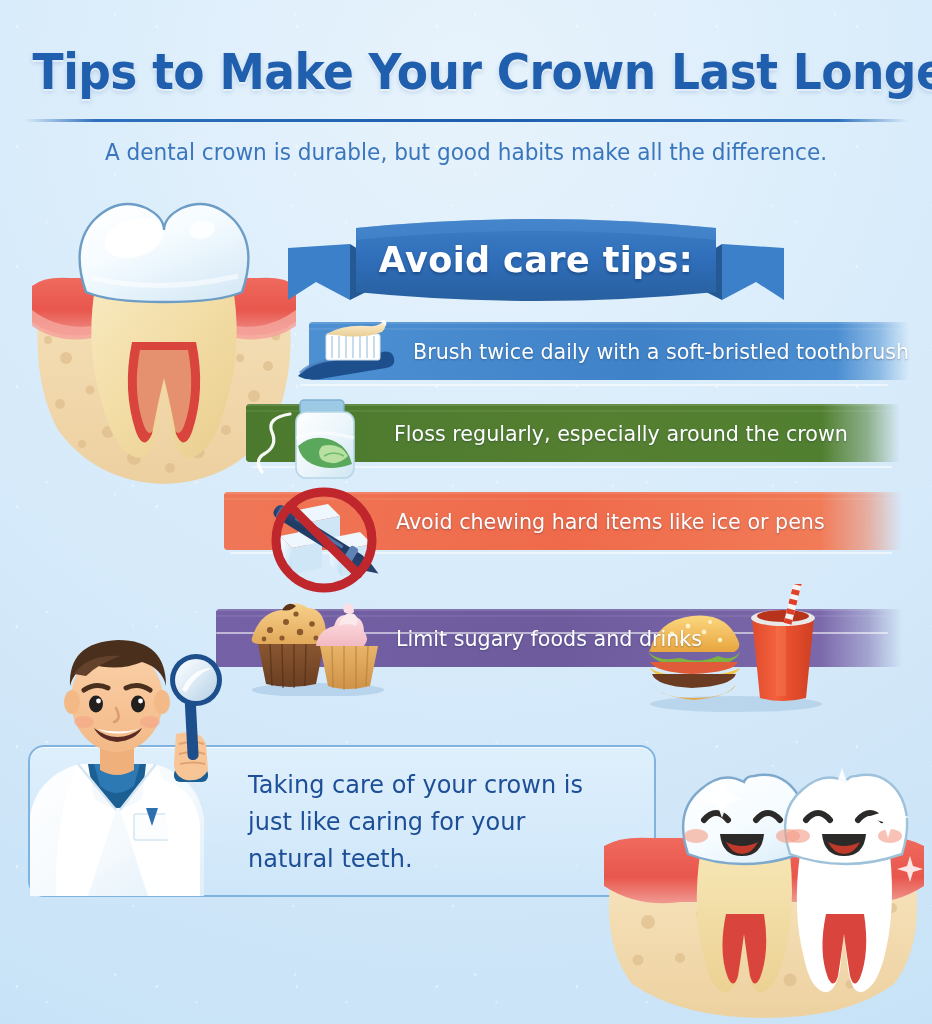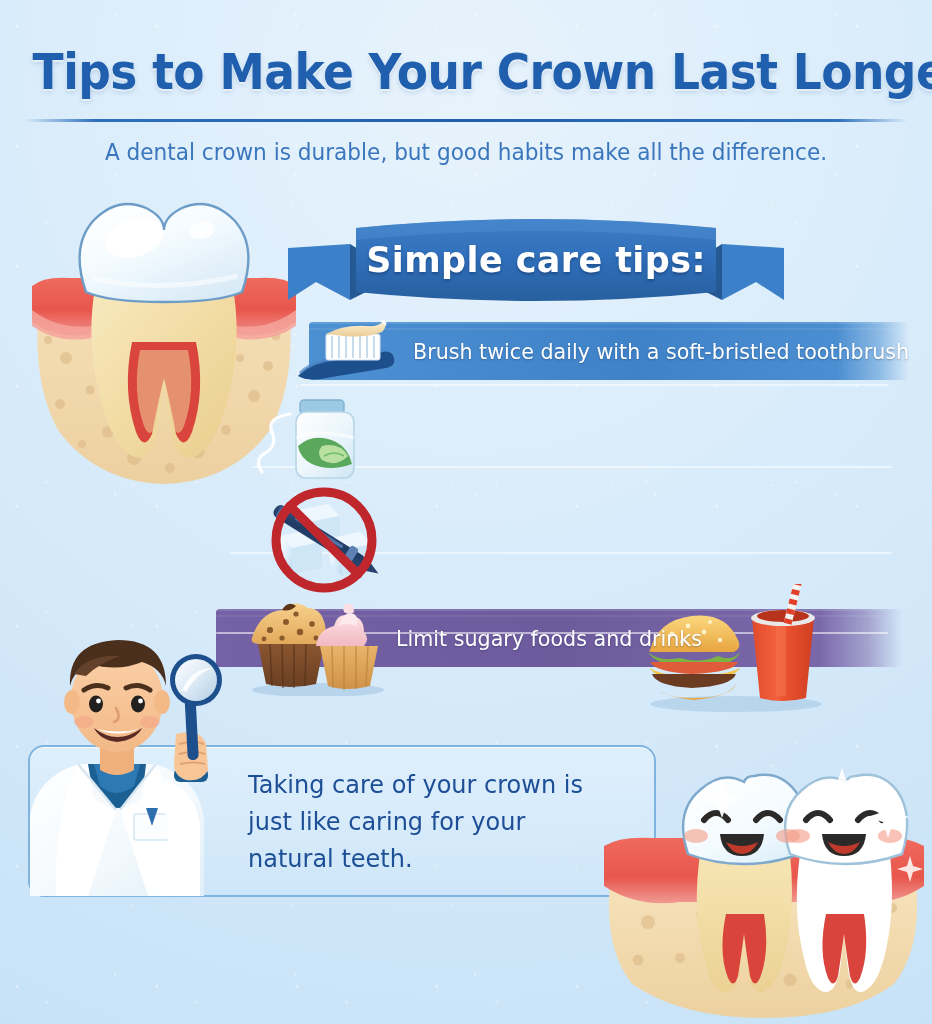--- a/index.html
+++ b/index.html
@@ -228,21 +228,21 @@
       <path d="M2,32 L64,28 L64,84 L30,66 L2,84 Z" fill="#3b80c9"></path>
       <path d="M498,32 L436,28 L436,84 L470,66 L498,84 Z" fill="#3b80c9"></path>
 
       <path d="M64,28 L80,38 L80,76 L64,84 Z" fill="#245994"></path>
       <path d="M436,28 L420,38 L420,76 L436,84 Z" fill="#245994"></path>
 
       <path d="M70,12 Q250,-6 430,12 L430,76 Q250,94 70,76 Z" fill="url(#ribG)"></path>
       <path d="M70,12 Q250,-6 430,12 L430,24 Q250,6 70,24 Z" fill="#4a8bd0" opacity=".55"></path>
     </svg>
   </div>
-  <div class="ribbon-label">Simple care tips:</div>
+  <div class="ribbon-label">Avoid care tips:</div>
 
   <div class="band band1">
     <div class="stroke"></div>
     <div class="txt">Brush twice daily with a soft-bristled toothbrush</div>
   </div>
   <div class="band-sep" style="left:300px;top:384px;width:588px;"></div>
 
   <div class="band-icon ic-brush">
     <svg viewBox="0 0 104 70" width="104" height="70">
       <defs>
@@ -265,20 +265,24 @@
         <line x1="64" y1="20" x2="64" y2="42"></line>
           <line x1="71" y1="20" x2="71" y2="42"></line>
         <line x1="78" y1="20" x2="78" y2="42"></line>
       </g>
 
       <path d="M30,18 Q48,8 72,10 Q84,11 88,4 Q92,10 86,16 Q70,22 48,20 Z" fill="url(#pasteG)"></path>
       <path d="M84,5 Q92,2 90,10" fill="#ffffff" opacity=".9"></path>
     </svg>
   </div>
 
+  <div class="band band2">
+    <div class="stroke"></div>
+    <div class="txt">Floss regularly, especially around the crown</div>
+  </div>
   <div class="band-sep" style="left:252px;top:466px;width:640px;"></div>
 
   <div class="band-icon ic-floss">
     <svg viewBox="0 0 126 86" width="126" height="86">
       <defs>
         <linearGradient id="boxG" x1="0" y1="0" x2="1" y2="1">
           <stop offset="0%" stop-color="#ffffff"></stop>
             <stop offset="55%" stop-color="#eaf5fb"></stop>
             <stop offset="100%" stop-color="#cfe6f3"></stop>
         </linearGradient>
@@ -290,20 +294,24 @@
 
       <rect x="44" y="14" width="58" height="66" rx="10" fill="url(#boxG)" stroke="#b7d6e8" stroke-width="1.6"></rect>
 
       <path d="M46,48 Q62,34 84,44 Q96,50 100,66 Q78,74 60,66 Q48,60 46,48 Z" fill="#5aa85c"></path>
       <path d="M70,48 Q88,44 96,58 Q84,70 70,62 Q64,55 70,48 Z" fill="#b9e0a0"></path>
       <path d="M72,58 Q82,52 92,58" stroke="#6fbc6d" stroke-width="1.6" fill="none"></path>
       <path d="M44,40 Q66,30 102,40" stroke="#ffffff" stroke-width="3" fill="none" opacity=".6"></path>
     </svg>
   </div>
 
+  <div class="band band3">
+    <div class="stroke"></div>
+    <div class="txt">Avoid chewing hard items like ice or pens</div>
+  </div>
   <div class="band-sep" style="left:230px;top:552px;width:662px;"></div>
 
   <div class="band band4">
     <div class="stroke"></div>
     <div class="txt">Limit sugary foods and drinks</div>
   </div>
   <div class="band-sep" style="left:216px;top:632px;width:672px;"></div>
 
   <div class="band-icon ic-nope">
     <svg viewBox="0 0 142 108" width="142" height="108">

